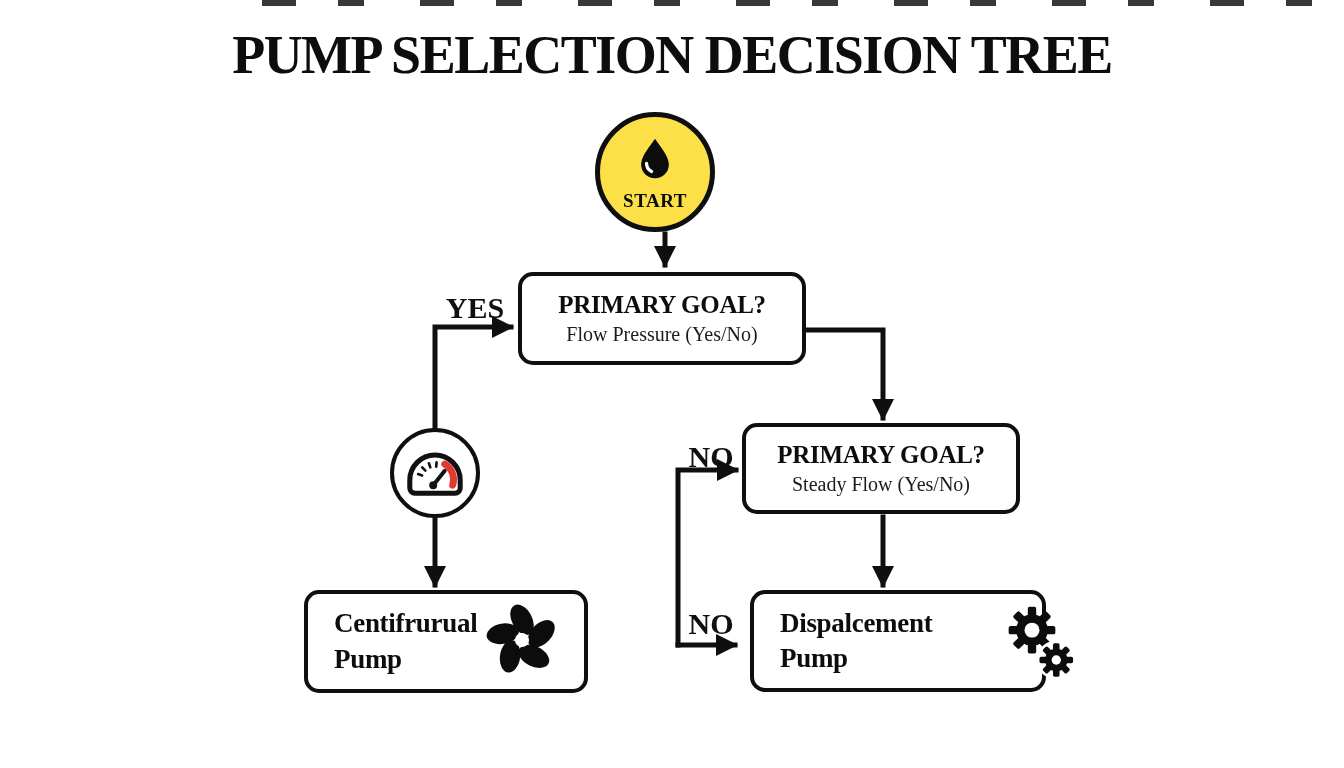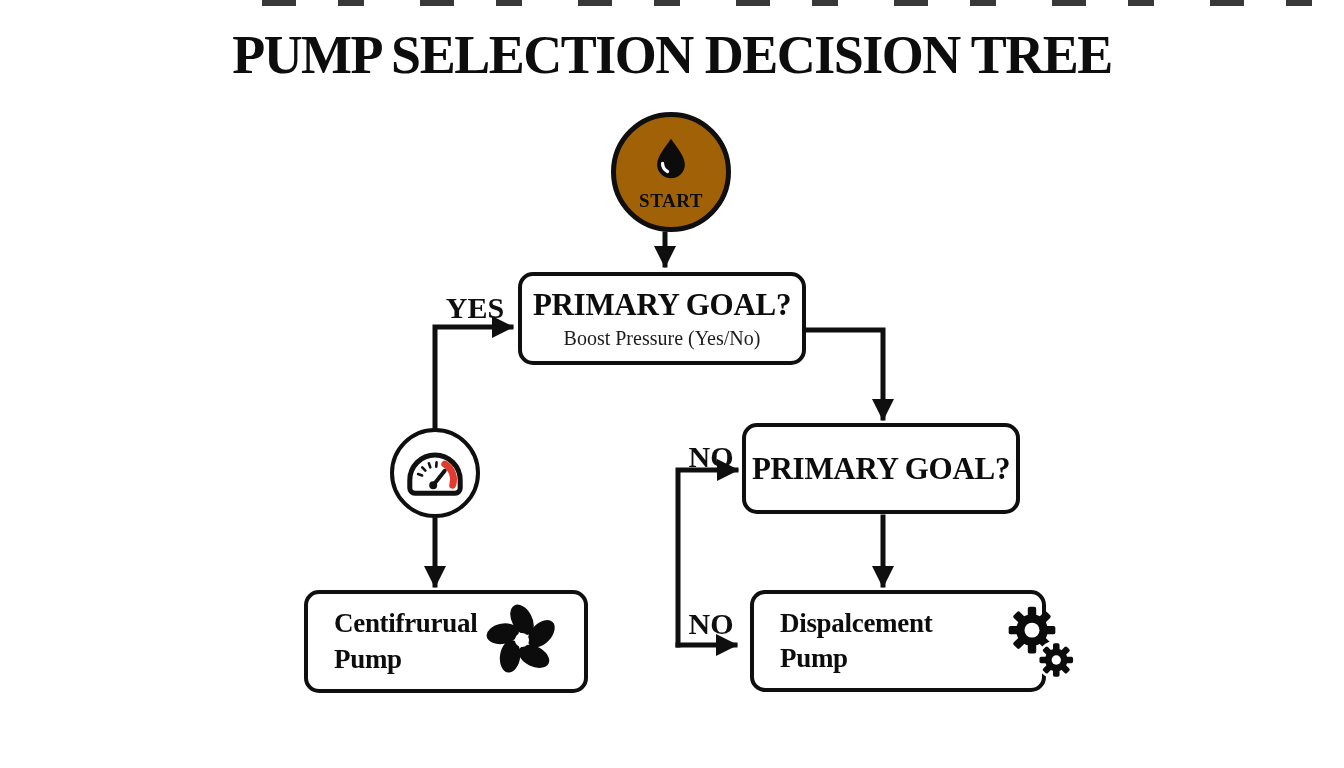--- a/index.html
+++ b/index.html
@@ -13,28 +13,28 @@
     background:repeating-linear-gradient(90deg,#1d1d1d 0 34px,transparent 34px 76px,#1d1d1d 76px 102px,transparent 102px 158px);
   }
   .title{
     position:absolute;left:0;top:24px;width:100%;text-align:center;
     font-size:54px;font-weight:bold;letter-spacing:-1.5px;color:#0d0d0d;
     transform:scaleY(1.02);
   }
   svg.connectors{position:absolute;left:0;top:0;z-index:1;}
   .node{position:absolute;z-index:2;background:#fff;border:4px solid #0f0f0f;border-radius:15px;box-sizing:border-box;}
   .decision{display:flex;flex-direction:column;align-items:center;justify-content:center;gap:4px;}
-  .decision .heading{font-size:31px;font-weight:bold;letter-spacing:-.3px;color:#0d0d0d;}
+  .decision .heading{font-size:25px;font-weight:bold;letter-spacing:-.3px;color:#0d0d0d;}
   .decision .subheading{font-size:20px;color:#1c1c1c;}
   .result{display:flex;flex-direction:row;align-items:center;padding:0 18px 0 26px;margin-left:8px;}
   .result .rtext{flex:1;font-size:27px;font-weight:bold;line-height:1.3;letter-spacing:-.3px;color:#0d0d0d;}
   .edge-label{position:absolute;z-index:2;font-size:30px;font-weight:bold;color:#0f0f0f;text-align:center;}
   .start-circle{
-    position:absolute;left:611px;top:112px;width:120px;height:120px;z-index:2;
-    background:#a16207;border:5px solid #0f0f0f;border-radius:50%;box-sizing:border-box;
+    position:absolute;left:595px;top:112px;width:120px;height:120px;z-index:2;
+    background:#fde047;border:5px solid #0f0f0f;border-radius:50%;box-sizing:border-box;
     display:flex;flex-direction:column;align-items:center;justify-content:center;
   }
   .start-label{font-size:19px;font-weight:bold;letter-spacing:.5px;margin-top:1px;color:#0d0d0d;}
   .gauge-circle{
     position:absolute;left:390px;top:428px;width:90px;height:90px;z-index:2;
     background:#fff;border:4px solid #0f0f0f;border-radius:50%;box-sizing:border-box;
     display:flex;align-items:center;justify-content:center;
   }
 </style>
 </head>
@@ -68,25 +68,26 @@
       <svg width="52" height="52" viewBox="0 0 24 24">
         <path d="M12 2.6 C 9.3 6.4 5.6 10.9 5.6 14.5 A 6.4 6.4 0 0 0 18.4 14.5 C 18.4 10.9 14.7 6.4 12 2.6 Z" fill="#0c0c0c"></path>
         <path d="M8.1 14.0 a 4.2 4.2 0 0 0 2.3 3.8" stroke="#ffffff" stroke-width="1.5" stroke-linecap="round" fill="none"></path>
       </svg>
     </span>
     <span class="start-label">START</span>
   </div>
 
   <div class="node decision" style="left:518px;top:272px;width:288px;height:93px;">
     <div class="heading">PRIMARY GOAL?</div>
-    <div class="subheading">Boost Pressure (Yes/No)</div>
+    <div class="subheading">Flow Pressure (Yes/No)</div>
   </div>
 
   <div class="node decision" style="left:742px;top:423px;width:278px;height:91px;">
     <div class="heading">PRIMARY GOAL?</div>
+    <div class="subheading">Steady Flow (Yes/No)</div>
   </div>
 
   <div class="edge-label" style="left:437px;top:291px;width:76px;">YES</div>
   <div class="edge-label" style="left:684px;top:440px;width:54px;">NO</div>
   <div class="edge-label" style="left:684px;top:607px;width:54px;">NO</div>
 
   <div class="gauge-circle">
     <svg width="72" height="58" viewBox="0 0 100 80">
       <path d="M15 61 V 50 A 35 35 0 0 1 85 50 V 61 A 7 7 0 0 1 78 68 H 22 A 7 7 0 0 1 15 61 Z" fill="#ffffff" stroke="#111" stroke-width="7" stroke-linejoin="round"></path>
       <path d="M63.5 27.5 A 25 25 0 0 1 74.5 57.0" stroke="#e23b2e" stroke-width="9.5" fill="none" stroke-linecap="round"></path>

